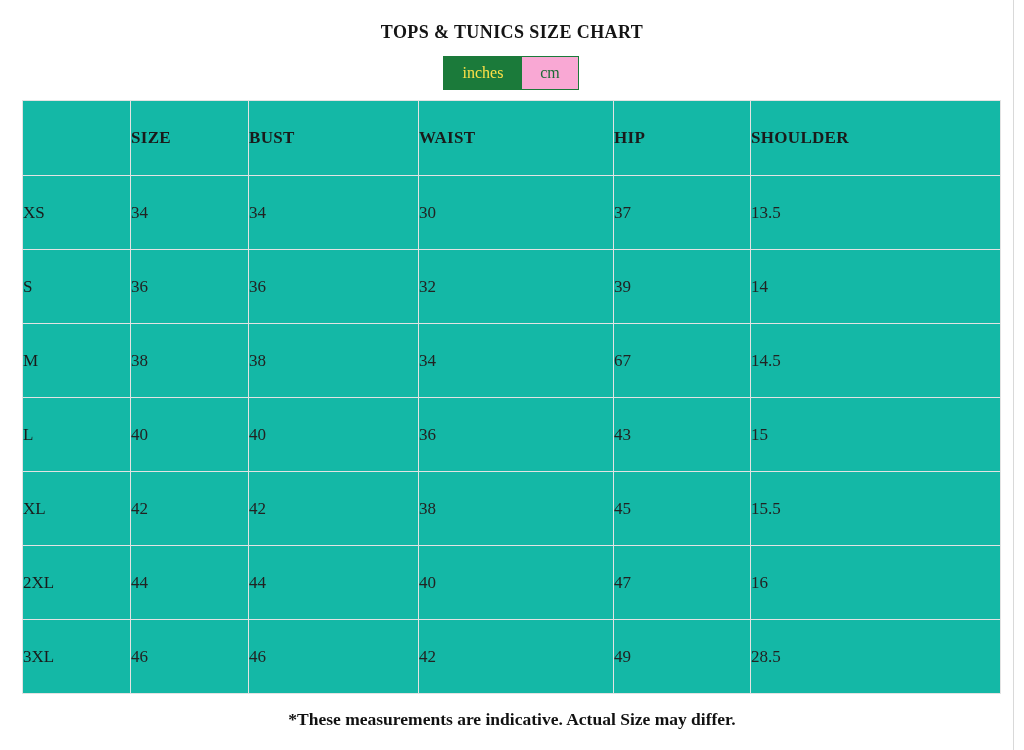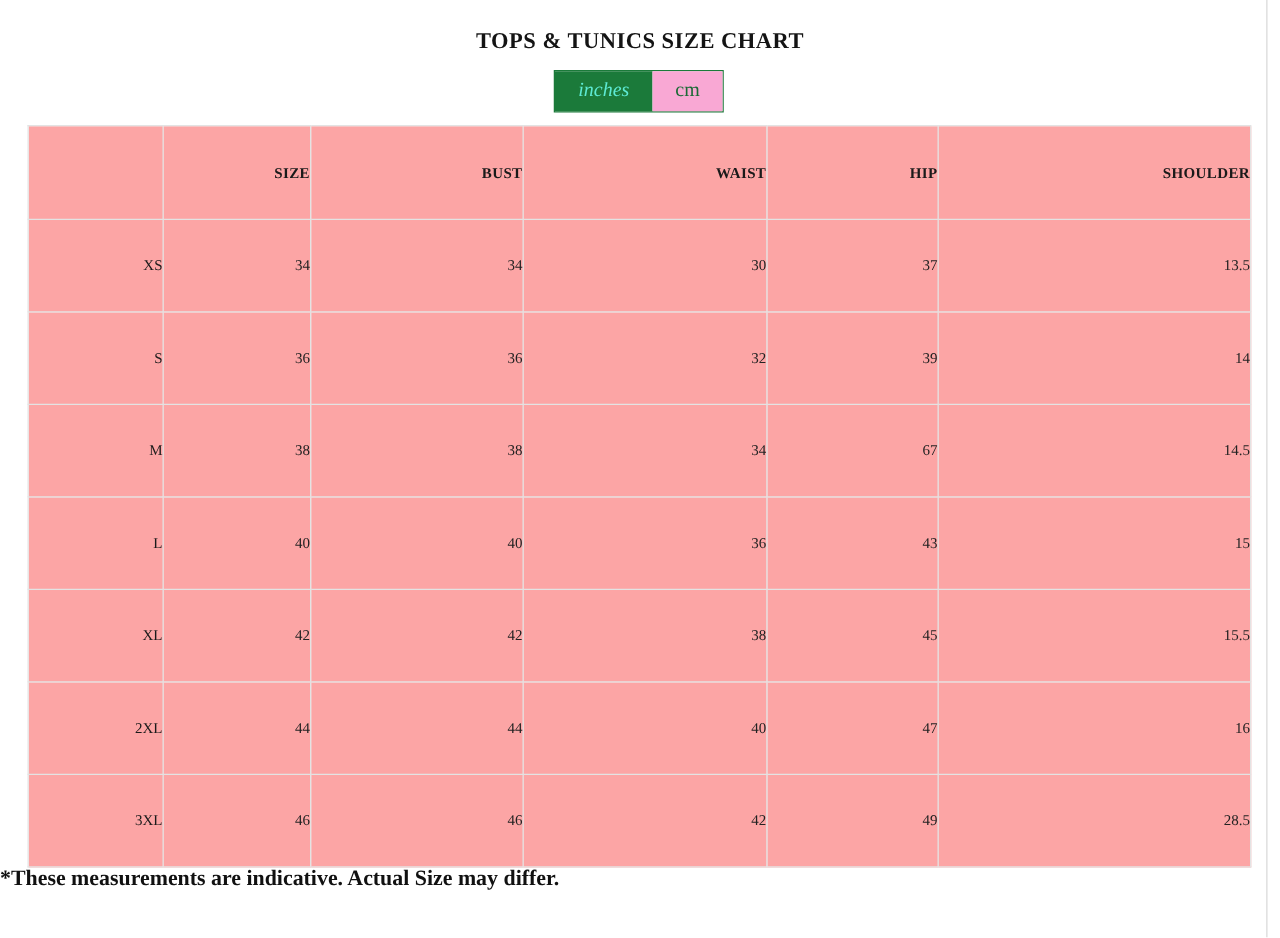--- a/index.html
+++ b/index.html
@@ -33,51 +33,51 @@
   }
   .unit-toggle .seg {
     display: flex; align-items: center; justify-content: center;
     font-size: 16px;
     cursor: pointer;
     line-height: 1;
   }
   .seg-inches {
     width: 78px;
     background: #1b7a3a;
-    color: #5eead4;
-    font-style: italic;
+    color: #fde047;
   }
   .seg-cm {
     width: 56px;
     background: #f9a8d4;
     color: #1b6a35;
   }
 
   table.size-table {
     position: absolute;
     top: 100px; left: 22px;
     width: 978px;
     border-collapse: collapse;
     table-layout: fixed;
   }
   .size-table th, .size-table td {
     border: 1px solid #e3e3e3;
-    text-align: right;
+    text-align: left;
     vertical-align: middle;
-    font-size: 12px;
-    background: #fca5a5;
+    font-size: 17px;
+    background: #14b8a6;
   }
   .size-table thead th { height: 75px; font-weight: bold; letter-spacing: 0.3px; }
   .size-table tbody td, .size-table tbody th { height: 74px; }
   .size-table tbody th.row-label { font-weight: normal; }
   .size-table tbody td { font-weight: normal; color: #222; }
 
   .footnote {
     position: absolute;
-    top: 692px; left: 0; width: 1024px;
+    top: 709px; left: 0; width: 1024px;
+    text-align: center;
     font-size: 17.5px;
     font-weight: bold;
     color: #111;
   }
 
   .edge-line {
     position: absolute;
     top: 0; bottom: 0;
     left: 1013px; width: 1px;
     background: #d9d9d9;

